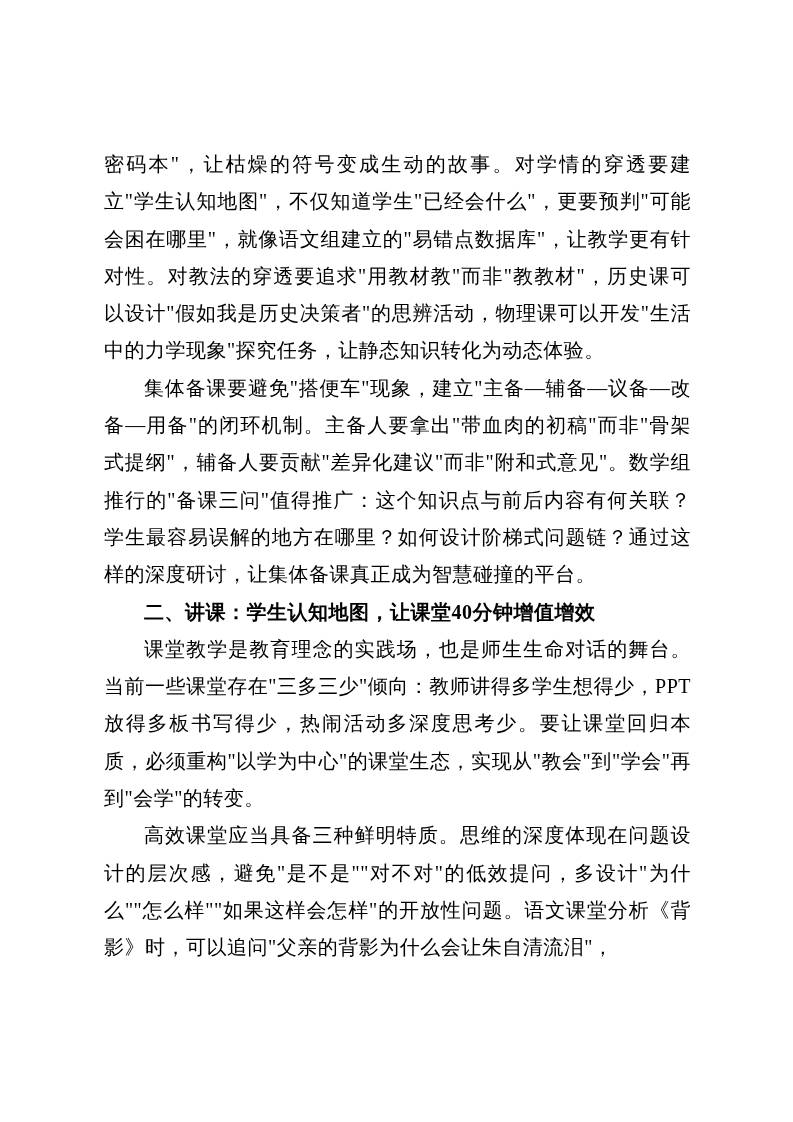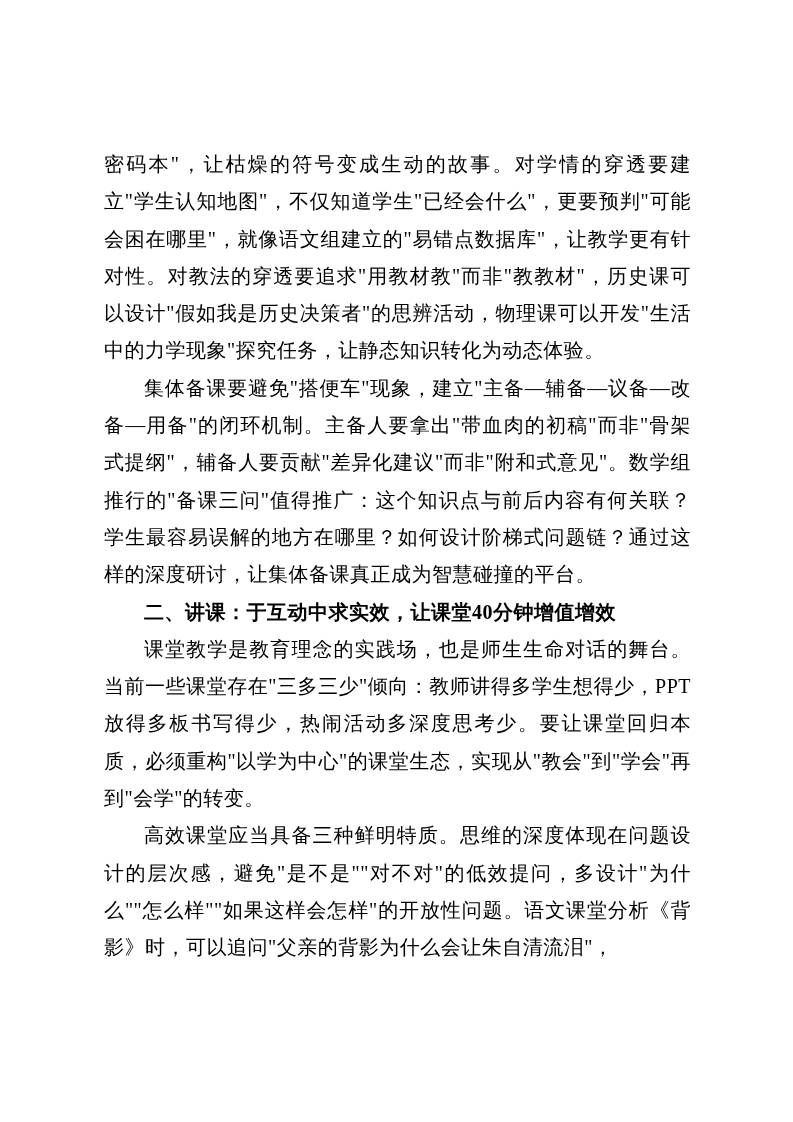--- a/index.html
+++ b/index.html
@@ -39,16 +39,16 @@
       font-weight: bold;
       font-size: 20px;
     }
   </style>
 </head>
 <body>
 
 <div class="page">
   <p class="no-indent">密码本"，让枯燥的符号变成生动的故事。对学情的穿透要建立"学生认知地图"，不仅知道学生"已经会什么"，更要预判"可能会困在哪里"，就像语文组建立的"易错点数据库"，让教学更有针对性。对教法的穿透要追求"用教材教"而非"教教材"，历史课可以设计"假如我是历史决策者"的思辨活动，物理课可以开发"生活中的力学现象"探究任务，让静态知识转化为动态体验。</p>
   <p class="indent">集体备课要避免"搭便车"现象，建立"主备—辅备—议备—改备—用备"的闭环机制。主备人要拿出"带血肉的初稿"而非"骨架式提纲"，辅备人要贡献"差异化建议"而非"附和式意见"。数学组推行的"备课三问"值得推广：这个知识点与前后内容有何关联？学生最容易误解的地方在哪里？如何设计阶梯式问题链？通过这样的深度研讨，让集体备课真正成为智慧碰撞的平台。</p>
-  <h2 class="heading indent">二、讲课：于互动中求实效，让课堂40分钟增值增效</h2>
+  <h2 class="heading indent">二、讲课：学生认知地图，让课堂40分钟增值增效</h2>
   <p class="indent">课堂教学是教育理念的实践场，也是师生生命对话的舞台。当前一些课堂存在"三多三少"倾向：教师讲得多学生想得少，PPT放得多板书写得少，热闹活动多深度思考少。要让课堂回归本质，必须重构"以学为中心"的课堂生态，实现从"教会"到"学会"再到"会学"的转变。</p>
   <p class="indent">高效课堂应当具备三种鲜明特质。思维的深度体现在问题设计的层次感，避免"是不是""对不对"的低效提问，多设计"为什么""怎么样""如果这样会怎样"的开放性问题。语文课堂分析《背影》时，可以追问"父亲的背影为什么会让朱自清流泪"，</p>
 </div>
 
 </body></html>

